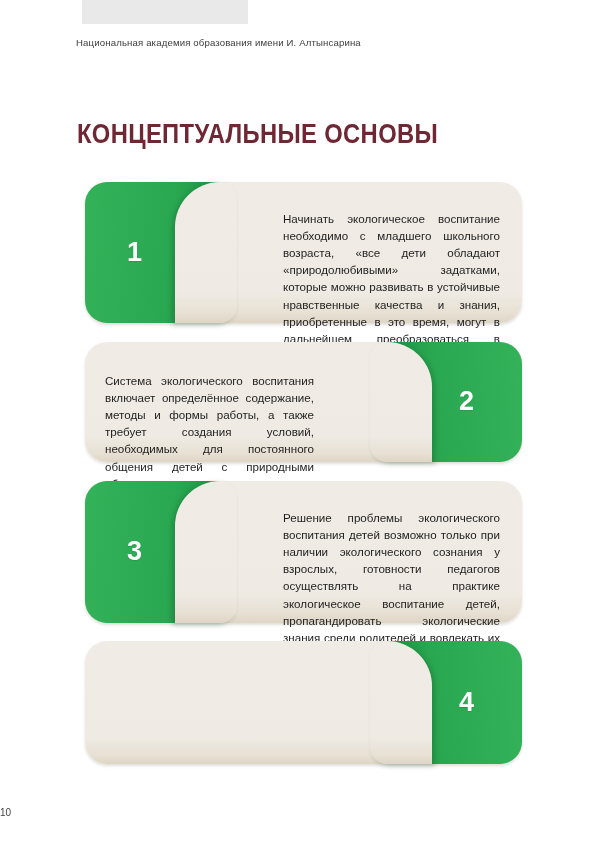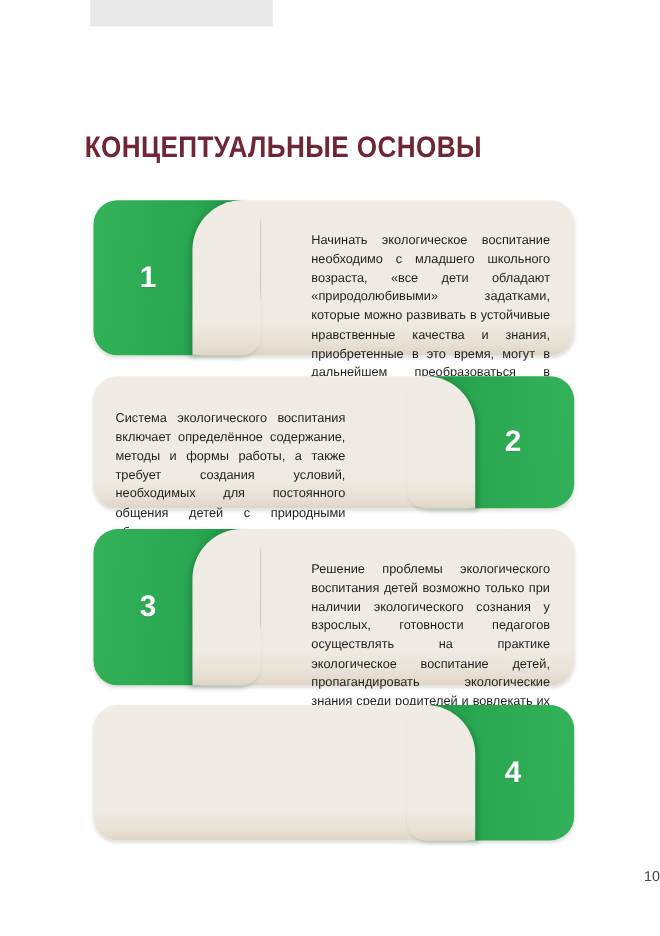--- a/index.html
+++ b/index.html
@@ -153,33 +153,34 @@
   #card-3 { top: 481px; height: 142px; }
   #card-3 .card-text { top: 16px; }
   #card-4 { top: 641px; height: 123px; }
   #card-4 .card-text { top: 16px; }
 
   
   .page-number {
     position: absolute;
     left: 0;
     right: 0;
-    top: 789px;
-    text-align: right;
-    font-size: 13px;
+    top: 807px;
+    text-align: left;
+    font-size: 10px;
     color: #444444;
   }
 </style>
 </head>
 <body>
 
 <div class="page">
 
   <div class="header-swatch"></div>
 
+  <div class="running-head">Национальная академия образования имени И. Алтынсарина</div>
 
   <h1 class="page-title">КОНЦЕПТУАЛЬНЫЕ ОСНОВЫ</h1>
 
   <div class="cards">
 
     <div class="card left-leaf" id="card-1">
       <div class="card-bg"></div>
       <div class="leaf left"></div>
       <div class="notch left"></div>
       <div class="leaf-num left">1</div>

